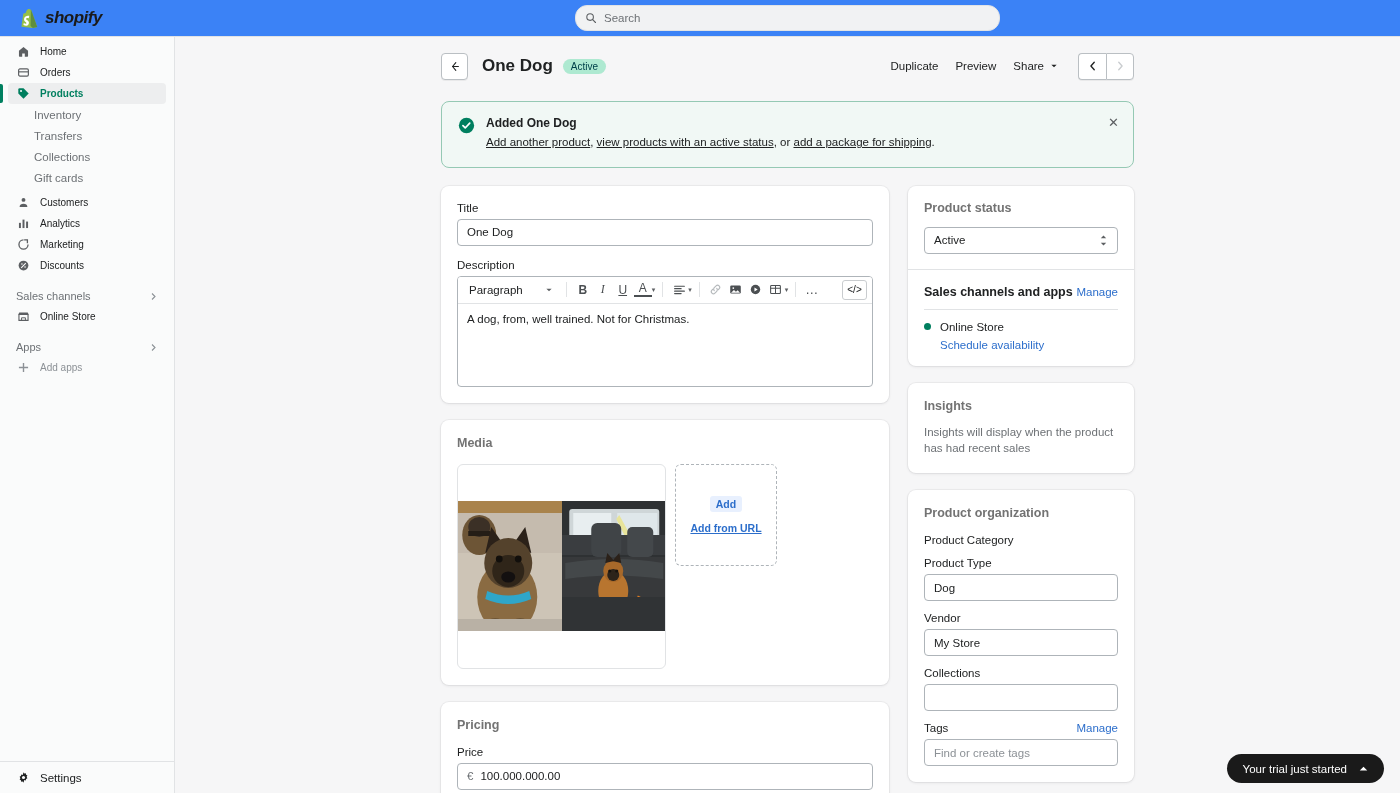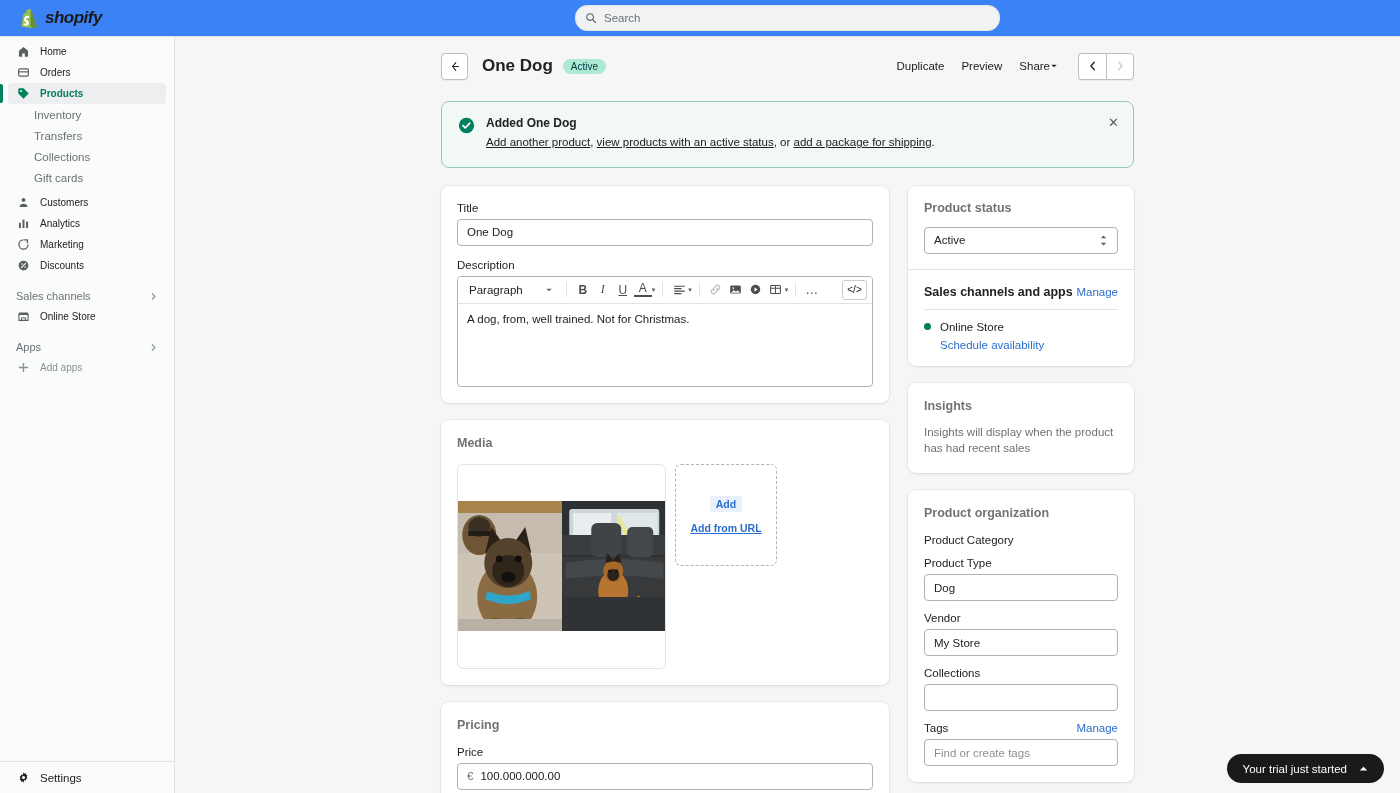--- a/index.html
+++ b/index.html
@@ -75,21 +75,21 @@
     border-radius: 4px; display: flex; align-items: center; justify-content: center;
     box-shadow: 0 1px 0 rgba(0,0,0,0.05);
   }
   .page-title { font-size: 17px; font-weight: bold; margin-left: 14px; color: #202223; }
   .badge-active {
     background: #aee9d1; color: #00404a; font-size: 10px; border-radius: 9px;
     padding: 2px 8px; margin-left: 10px;
   }
   .head-actions { margin-left: auto; display: flex; align-items: center; gap: 17px; }
   .plain-btn { font-size: 11.5px; color: #202223; }
-  .share-btn { display: flex; align-items: center; font-size: 11.5px; color: #202223; }
+  .share-btn { display: flex; align-items: center; gap: 6px; font-size: 11.5px; color: #202223; }
   .pager { display: flex; margin-left: 3px; }
   .pager-btn {
     width: 28px; height: 27px; background: #fff; border: 1px solid #babfc3;
     display: flex; align-items: center; justify-content: center;
     box-shadow: 0 1px 0 rgba(0,0,0,0.05);
   }
   .pager-btn:first-child { border-radius: 4px 0 0 4px; border-right: none; }
   .pager-btn:last-child { border-radius: 0 4px 4px 0; }
 
   

